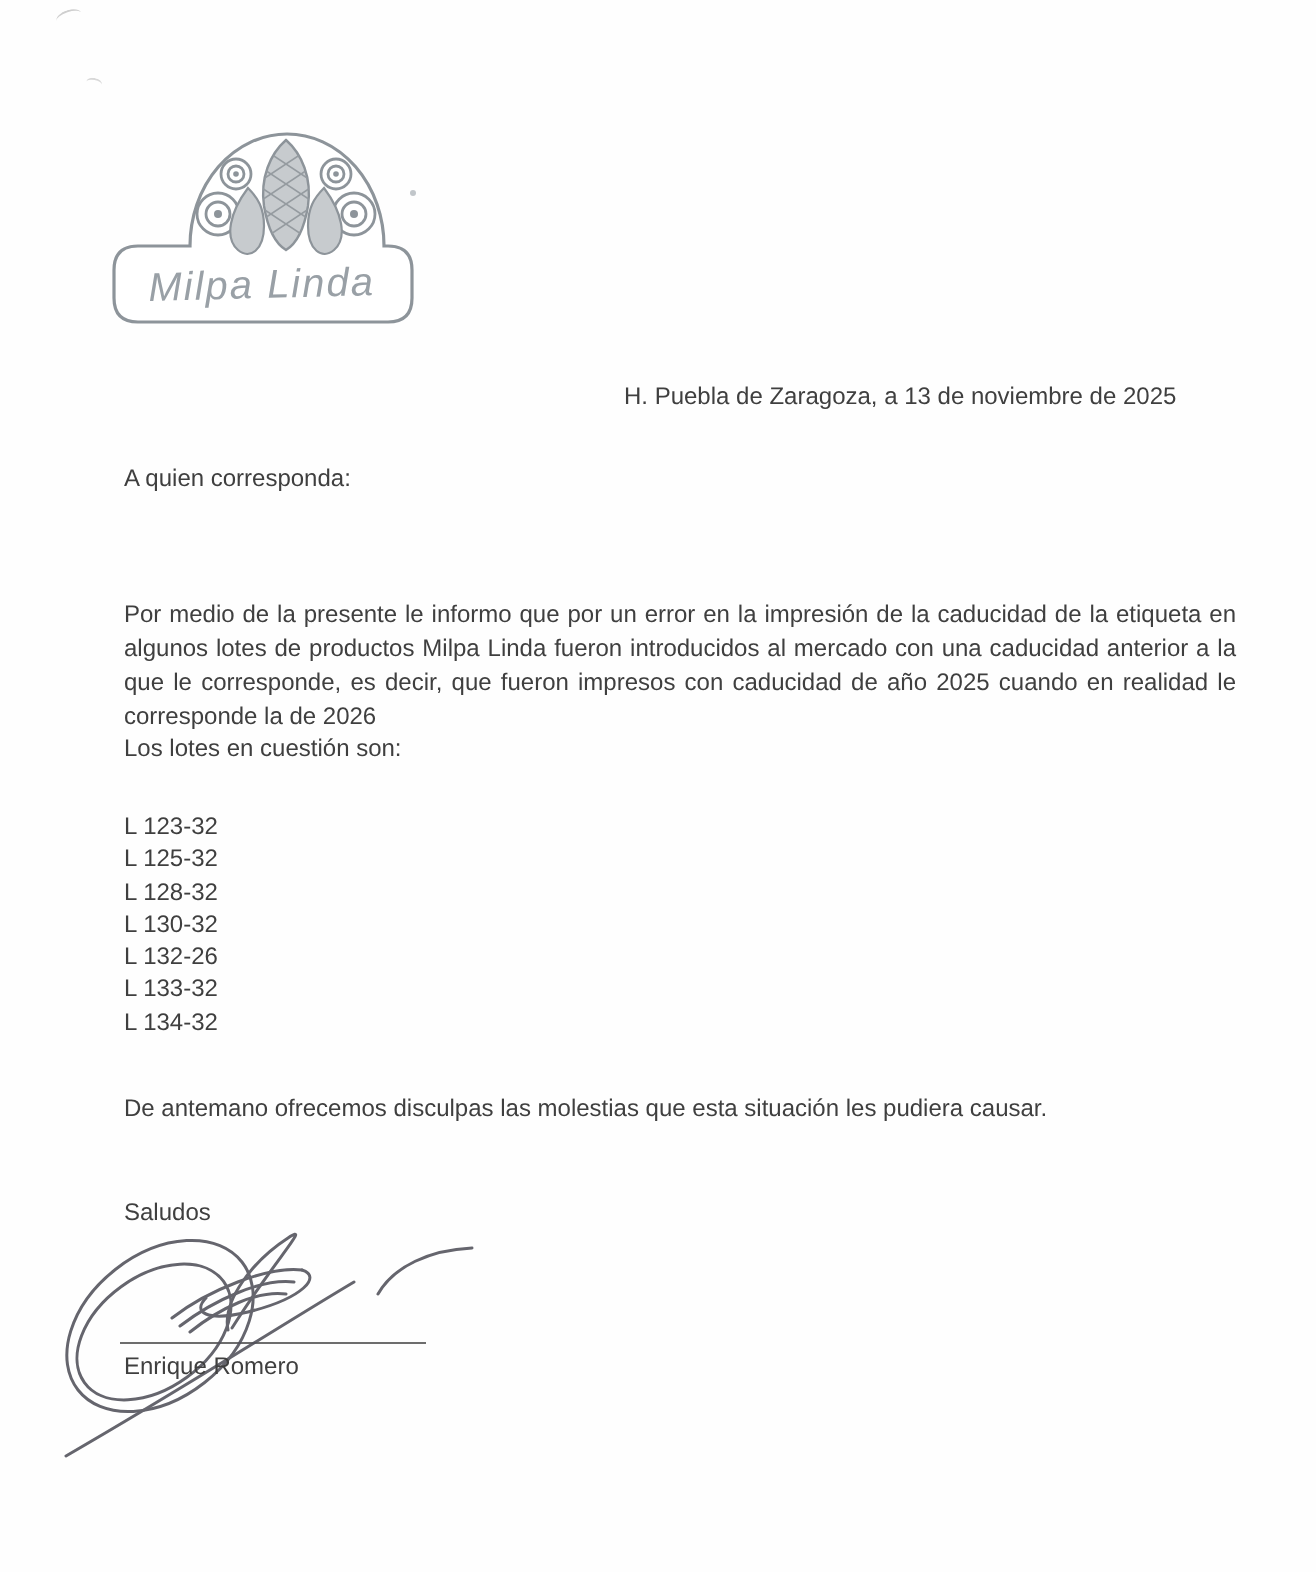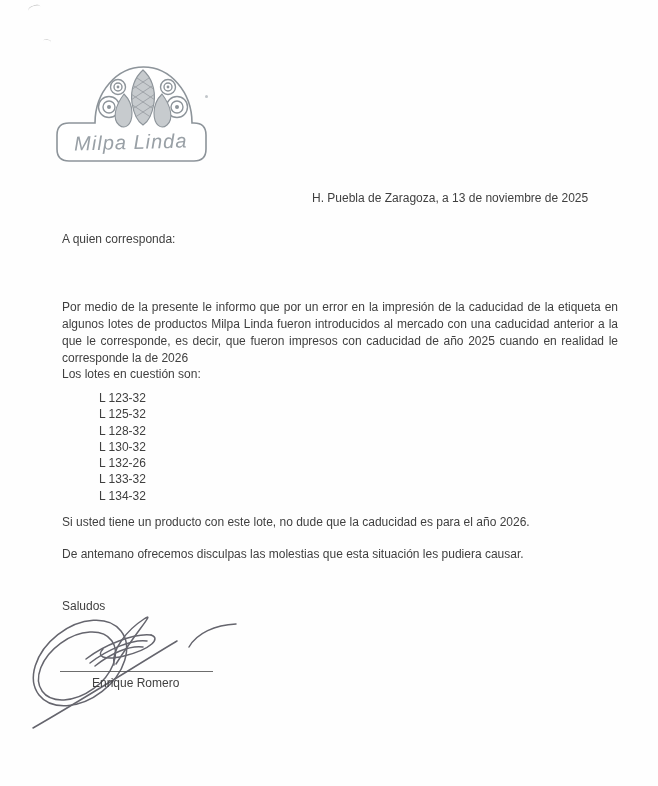--- a/index.html
+++ b/index.html
@@ -10,25 +10,25 @@
     background:#fefefe;
     font-family:"Liberation Sans", sans-serif;
     color:#3f3f3f;
     overflow:hidden;
   }
   .txt{position:absolute;font-size:12px;line-height:17px;}
   .date{left:312px;top:190px;}
   .salutation{left:62px;top:231px;}
   .para1{left:62px;top:283px;width:556px;text-align:justify;margin-top:16px;}
   .lots-intro{left:62px;top:366px;text-align:right;}
-  .lot-list{left:62px;top:390px;line-height:16.3px;margin-left:37px;}
+  .lot-list{left:62px;top:405px;line-height:16.3px;}
   .para2{left:62px;top:514px;}
   .para3{left:62px;top:546px;}
   .closing{left:62px;top:598px;}
-  .signer-name{left:62px;top:675px;margin-left:30px;}
+  .signer-name{left:62px;top:675px;}
   .signer-title{left:62px;top:692px;}
   .logo-svg{position:absolute;left:50px;top:58px;}
   .sig-svg{position:absolute;left:0;top:605px;pointer-events:none;}
   .sig-line{position:absolute;left:60px;top:671px;width:153px;height:1px;background:#6d6d6d;}
   .speck{position:absolute;pointer-events:none;}
   .speck1{left:28px;top:5px;width:13px;height:6px;border-top:1px solid rgba(150,150,150,.45);border-radius:50%;transform:rotate(-18deg);}
   .speck2{left:43px;top:39px;width:8px;height:4px;border-top:1px solid rgba(160,160,160,.4);border-radius:50%;transform:rotate(10deg);}
   .speck3{left:205px;top:95px;width:3px;height:3px;background:rgba(120,130,140,.45);border-radius:50%;}
 </style>
 </head>
@@ -97,21 +97,20 @@
   <div class="txt lot-list">
     <div>L 123-32</div>
     <div>L 125-32</div>
     <div>L 128-32</div>
     <div>L 130-32</div>
     <div>L 132-26</div>
     <div>L 133-32</div>
     <div>L 134-32</div>
   </div>
 
-  <div class="txt para2">Si usted tiene un producto con este lote, no dude que la caducidad es para el año 2026.</div>
 
   <div class="txt para3">De antemano ofrecemos disculpas las molestias que esta situación les pudiera causar.</div>
 
   <div class="txt closing">Saludos</div>
 
   <div class="sig-line"></div>
 
   <svg class="sig-svg" width="260" height="135" viewBox="0 0 260 135">
     <g stroke="#50505a" stroke-width="1.5" fill="none" stroke-linecap="round" opacity="0.88">
       <ellipse cx="80" cy="58" rx="52" ry="36" transform="rotate(-38 80 58)"></ellipse>

